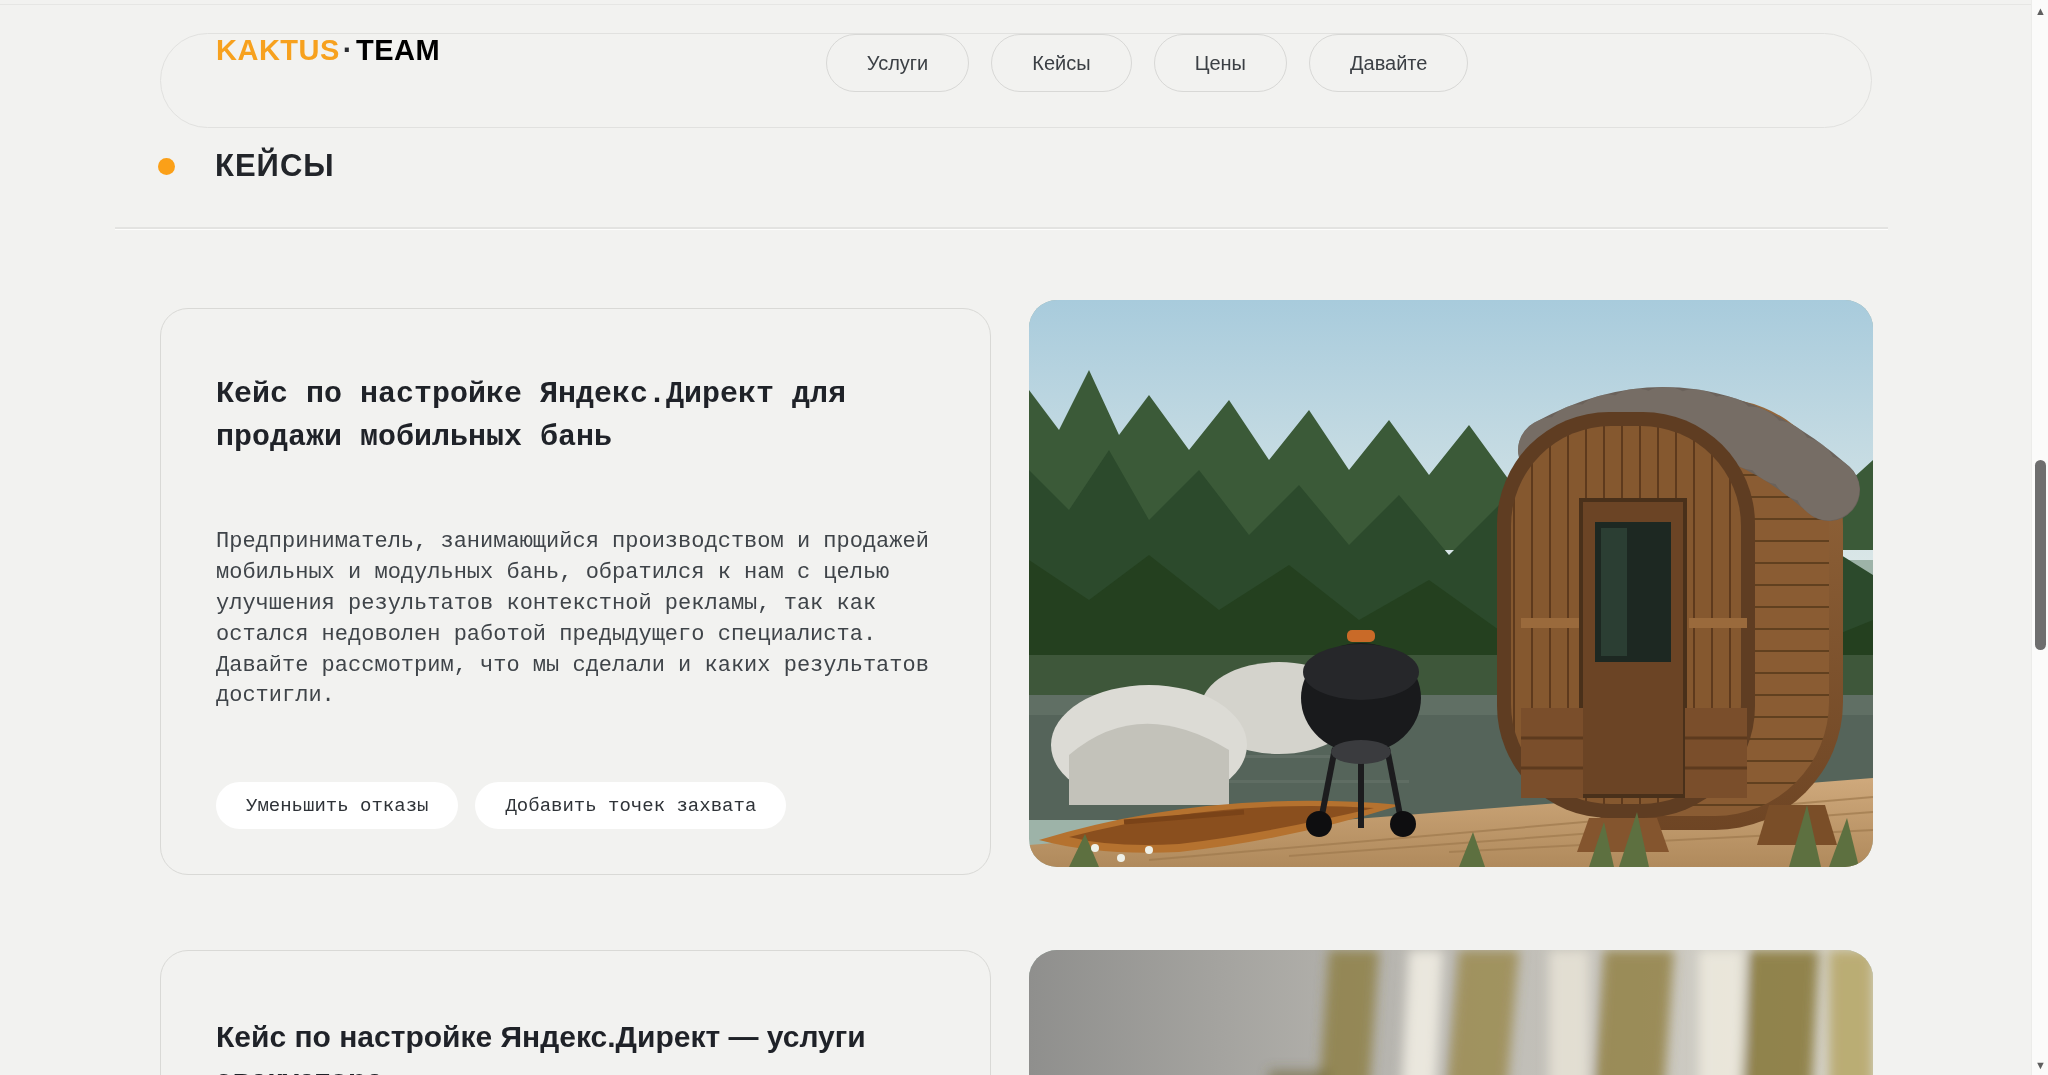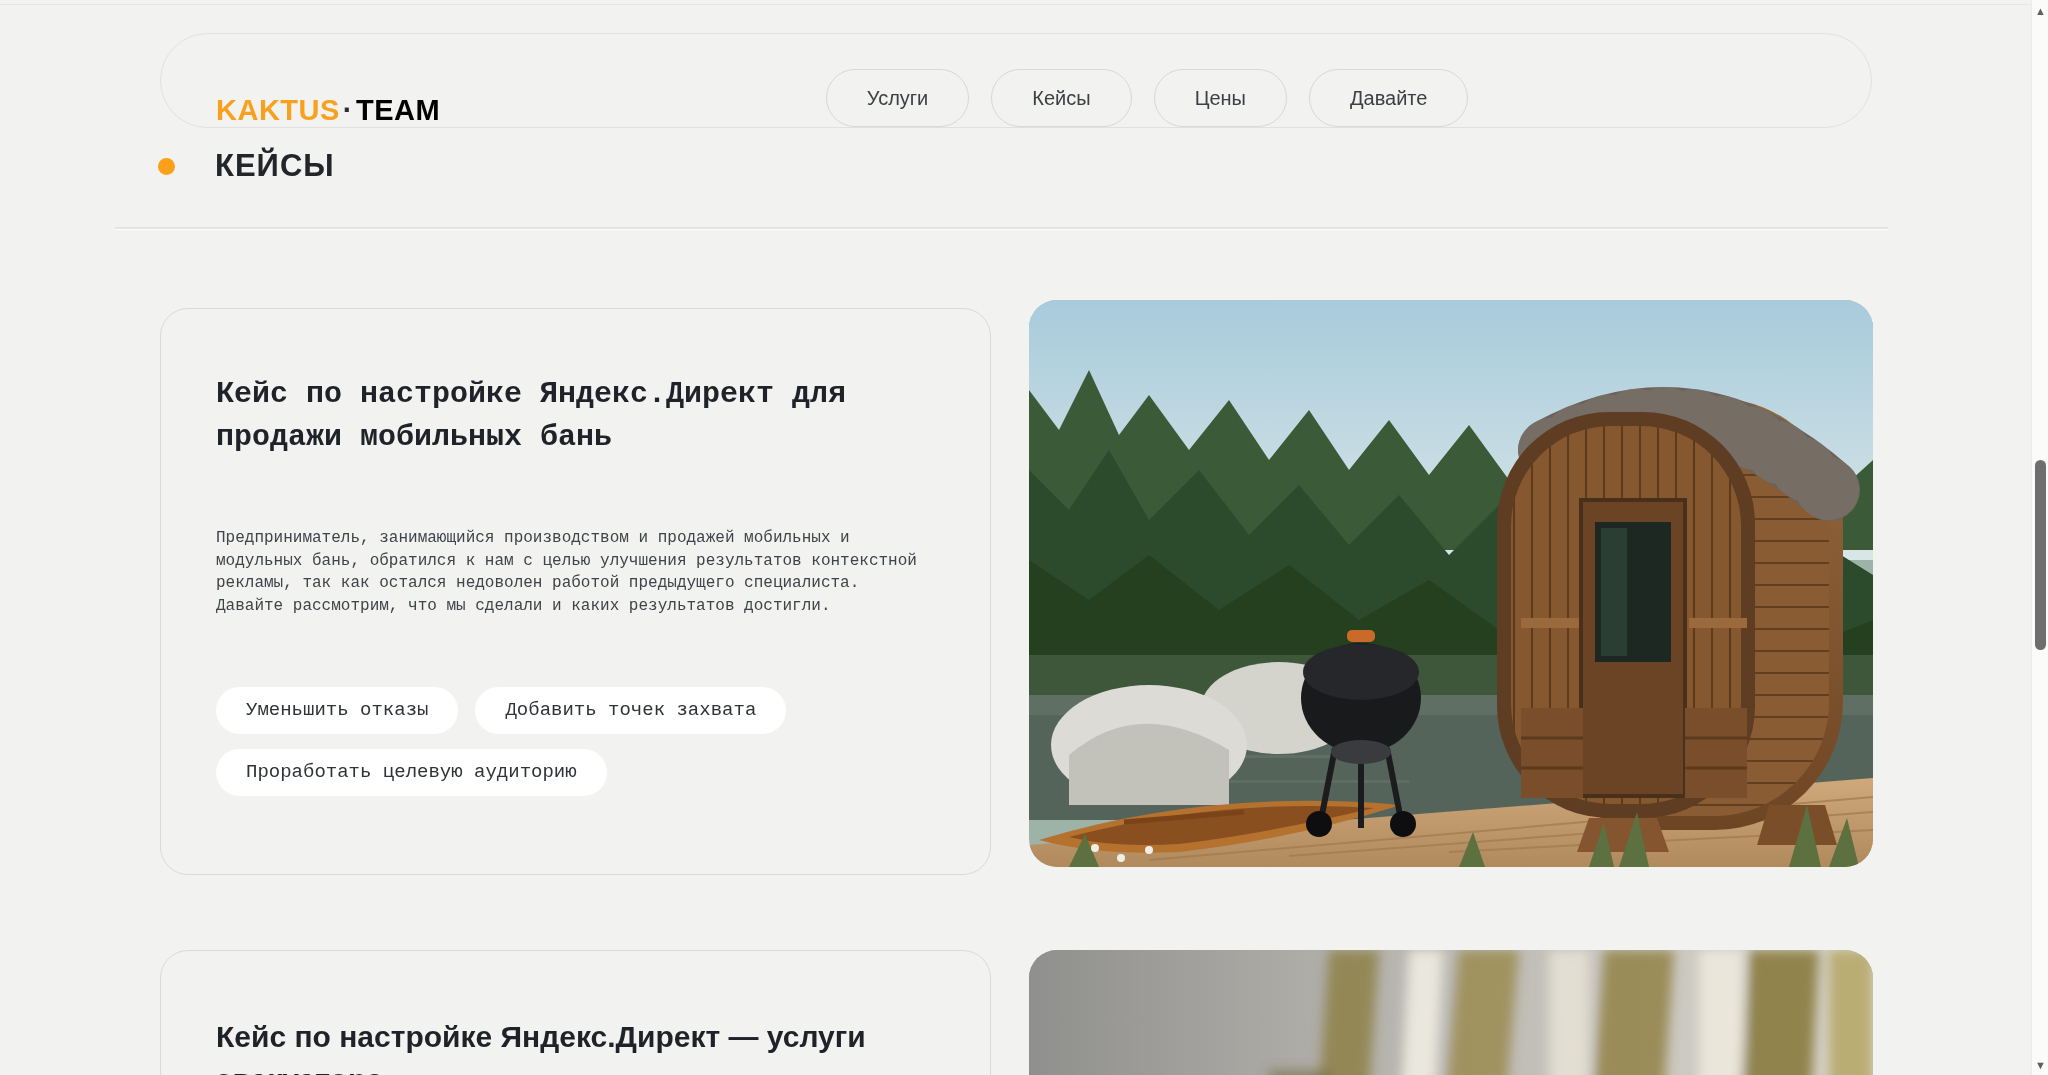--- a/index.html
+++ b/index.html
@@ -9,21 +9,21 @@
     background:#f2f2f0;
     position:relative;
     color:#1e2227;
   }
   .topline { position:absolute; top:4px; left:0; width:100%; height:1px; background:#e6e6e4; }
 
   
   .header {
     position:absolute; left:160px; top:33px; width:1712px; height:95px;
     border:1px solid #e1e1df; border-radius:60px;
-    display:flex; align-items:flex-end; padding:0 17px 0 55px;
+    display:flex; align-items:flex-start; padding:0 17px 0 55px;
   }
   .logo { font-size:29px; font-weight:800; letter-spacing:.5px; display:flex; align-items:center; white-space:nowrap; }
   .logo .lg-orange { color:#f7a11e; }
   .logo .lg-dot { color:#2b2d31; margin:0 3px; font-weight:900; }
   .logo .lg-dark { color:#000000; }
   .nav { display:flex; gap:22px; margin:0 auto; }
   .nav-btn {
     border:1px solid #d8d8d6; border-radius:30px; background:transparent;
     height:58px; padding:0 40px; display:flex; align-items:center;
     font-size:20px; color:#3c4045; cursor:pointer; white-space:nowrap;
@@ -51,21 +51,21 @@
   .card-text {
     position:absolute; background:#f2f2f0;
     border:1px solid #d9d9d6; border-radius:28px;
     padding:64px 55px 0 55px;
   }
   .card1-text { left:160px; top:308px; width:831px; height:567px;font-family:Liberation Mono, monospace; }
   .card2-text { left:160px; top:950px; width:831px; height:320px; }
   .case-title { font-size:30px; font-weight:700; line-height:1.44; color:#1f2228; }
   .card1-text .case-title { max-width:660px; }
   .card2-text .case-title { max-width:740px; }
-  .case-desc { margin-top:68px; font-size:16px; line-height:1.4; color:#3f4449; max-width:725px; }
+  .case-desc { margin-top:68px; font-size:22px; line-height:1.4; color:#3f4449; max-width:725px; }
   .tags { margin-top:70px; display:flex; flex-wrap:wrap; gap:15px 17px; max-width:790px; }
   .tag {
     background:#ffffff; border-radius:28px; height:47px; padding:8px 30px;
     display:flex; align-items:center; font-size:19px; color:#2f3338; white-space:nowrap;
   }
   .card-image {
     position:absolute; border-radius:28px; overflow:hidden; background:#9db3a8;
   }
   .card1-image { left:1029px; top:300px; width:844px; height:567px; }
   .card2-image { left:1029px; top:950px; width:844px; height:320px; }
@@ -108,21 +108,20 @@
   <h2 class="section-title">КЕЙСЫ</h2>
 </div>
 <div class="divider"></div>
 
 <article class="card-text card1-text">
   <h3 class="case-title">Кейс по настройке Яндекс.Директ для продажи мобильных бань</h3>
   <p class="case-desc">Предприниматель, занимающийся производством и продажей мобильных и модульных бань, обратился к нам с целью улучшения результатов контекстной рекламы, так как остался недоволен работой предыдущего специалиста. Давайте рассмотрим, что мы сделали и каких результатов достигли.</p>
   <div class="tags">
     <span class="tag">Уменьшить отказы</span>
     <span class="tag">Добавить точек захвата</span>
-    <span class="tag">Проработать целевую аудиторию</span>
   </div>
 </article>
 
 <div class="card-image card1-image">
   <svg viewBox="0 0 844 567" preserveAspectRatio="xMidYMid slice">
     <defs>
       <linearGradient id="sky" x1="0" y1="0" x2="0" y2="1">
         <stop offset="0" stop-color="#a8cbdc"></stop>
           <stop offset="1" stop-color="#d9e6e7"></stop>
       </linearGradient>

